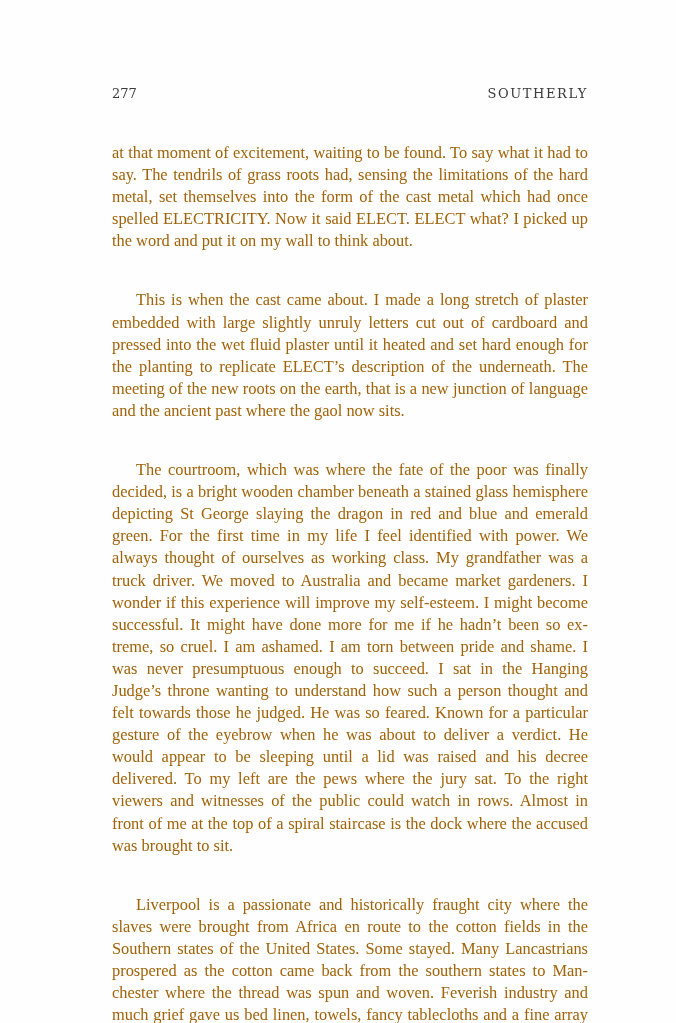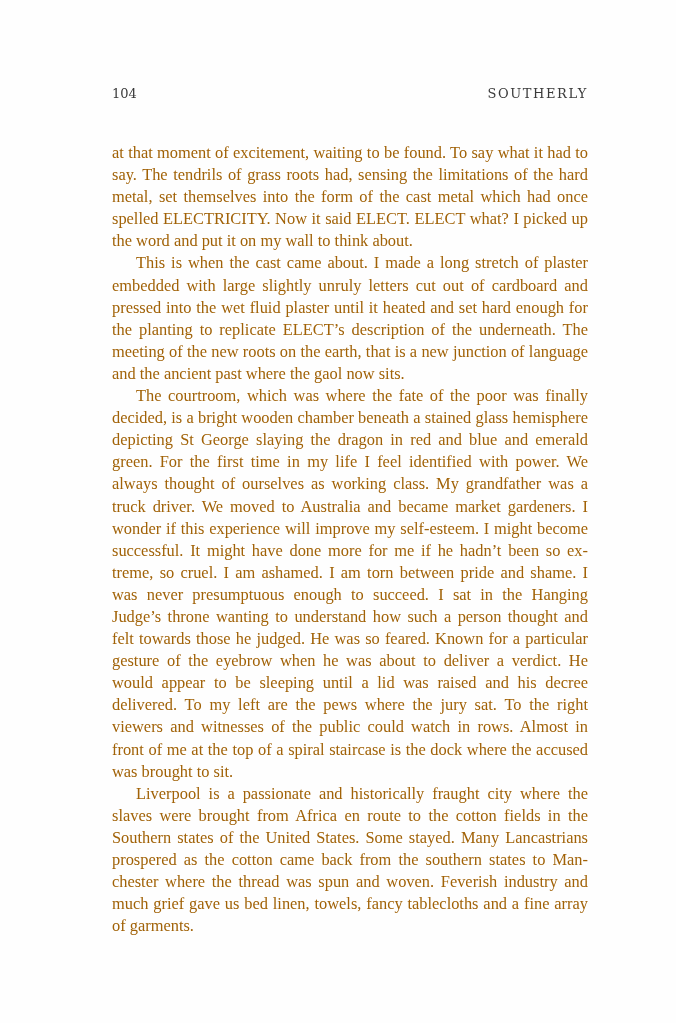--- a/index.html
+++ b/index.html
@@ -10,28 +10,28 @@
     font-family: "DejaVu Serif", serif; font-size: 13px; color: #3a3a3a;
   }
   .folio { position: absolute; left: 0; top: 0; }
   .journal { position: absolute; right: 0; top: 0; letter-spacing: 1.6px; text-align: right; }
   .body-text {
     position: absolute; left: 112px; top: 142px; width: 476px;
     font-family: "Liberation Serif", serif; font-size: 16.4px; line-height: 22.1px;
     color: #a16207; text-align: justify; hyphens: manual;
   }
   .body-text p { margin: 0; }
-  .body-text p.indent { text-indent: 24px; }
+  .body-text p.indent { text-indent: 24px; margin-top: 37px; }
 </style>
 </head>
 <body>
 
 <div class="page">
   <div class="running-head">
-    <span class="folio">104</span>
+    <span class="folio">277</span>
     <span class="journal">SOUTHERLY</span>
   </div>
 
   <div class="body-text">
     <p>at that moment of excitement, waiting to be found. To say what it had to say. The tendrils of grass roots had, sensing the limitations of the hard metal, set themselves into the form of the cast metal which had once spelled ELECTRICITY. Now it said ELECT. ELECT what? I picked up the word and put it on my wall to think about.</p>
     <p class="indent">This is when the cast came about. I made a long stretch of plaster embedded with large slightly unruly letters cut out of cardboard and pressed into the wet fluid plaster until it heated and set hard enough for the planting to replicate ELECT’s description of the underneath. The meeting of the new roots on the earth, that is a new junction of language and the ancient past where the gaol now sits.</p>
     <p class="indent">The courtroom, which was where the fate of the poor was finally decided, is a bright wooden chamber beneath a stained glass hemi­sphere depicting St George slaying the dragon in red and blue and emerald green. For the first time in my life I feel identified with power. We always thought of ourselves as working class. My grandfather was a truck driver. We moved to Australia and became market gardeners. I wonder if this experience will improve my self-esteem. I might become successful. It might have done more for me if he hadn’t been so ex­treme, so cruel. I am ashamed. I am torn between pride and shame. I was never presumptuous enough to succeed. I sat in the Hanging Judge’s throne wanting to understand how such a person thought and felt towards those he judged. He was so feared. Known for a particular gesture of the eyebrow when he was about to deliver a verdict. He would appear to be sleeping until a lid was raised and his decree delivered. To my left are the pews where the jury sat. To the right viewers and witnesses of the public could watch in rows. Almost in front of me at the top of a spiral staircase is the dock where the accused was brought to sit.</p>
     <p class="indent">Liverpool is a passionate and historically fraught city where the slaves were brought from Africa en route to the cotton fields in the Southern states of the United States. Some stayed. Many Lancastrians prospered as the cotton came back from the southern states to Man­chester where the thread was spun and woven. Feverish industry and much grief gave us bed linen, towels, fancy tablecloths and a fine array of garments.</p>
   </div>
 </div>

